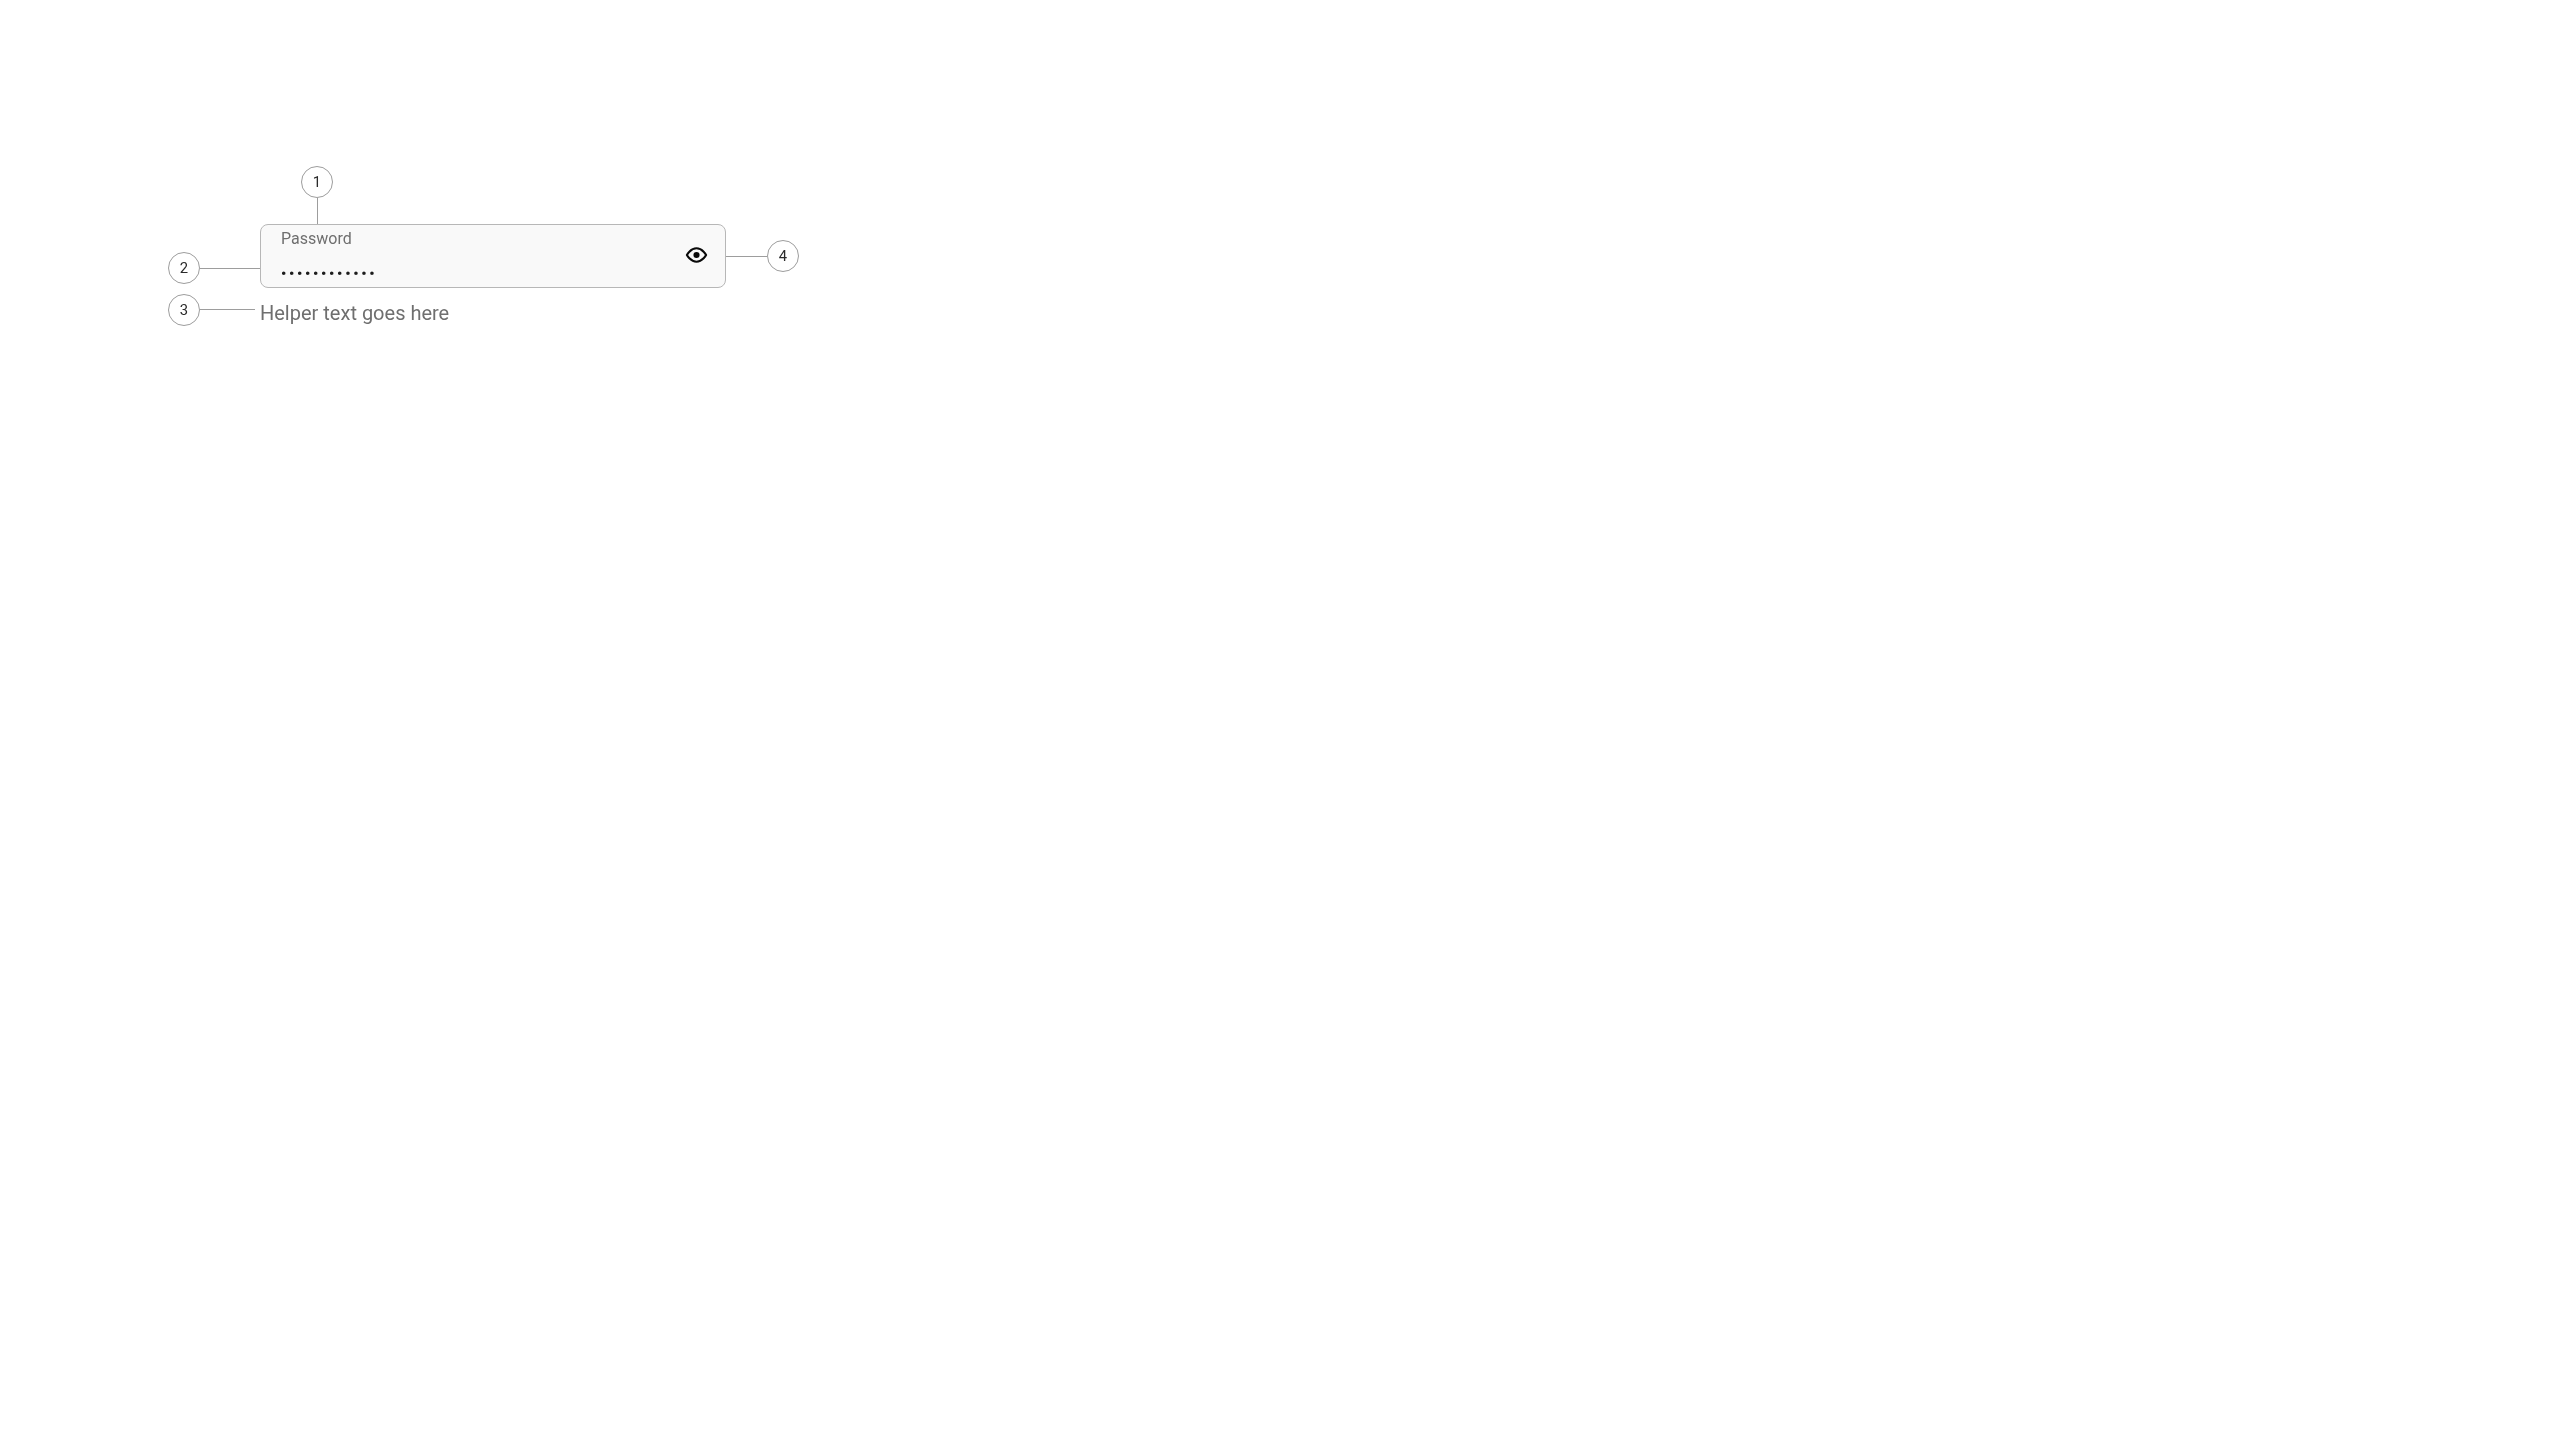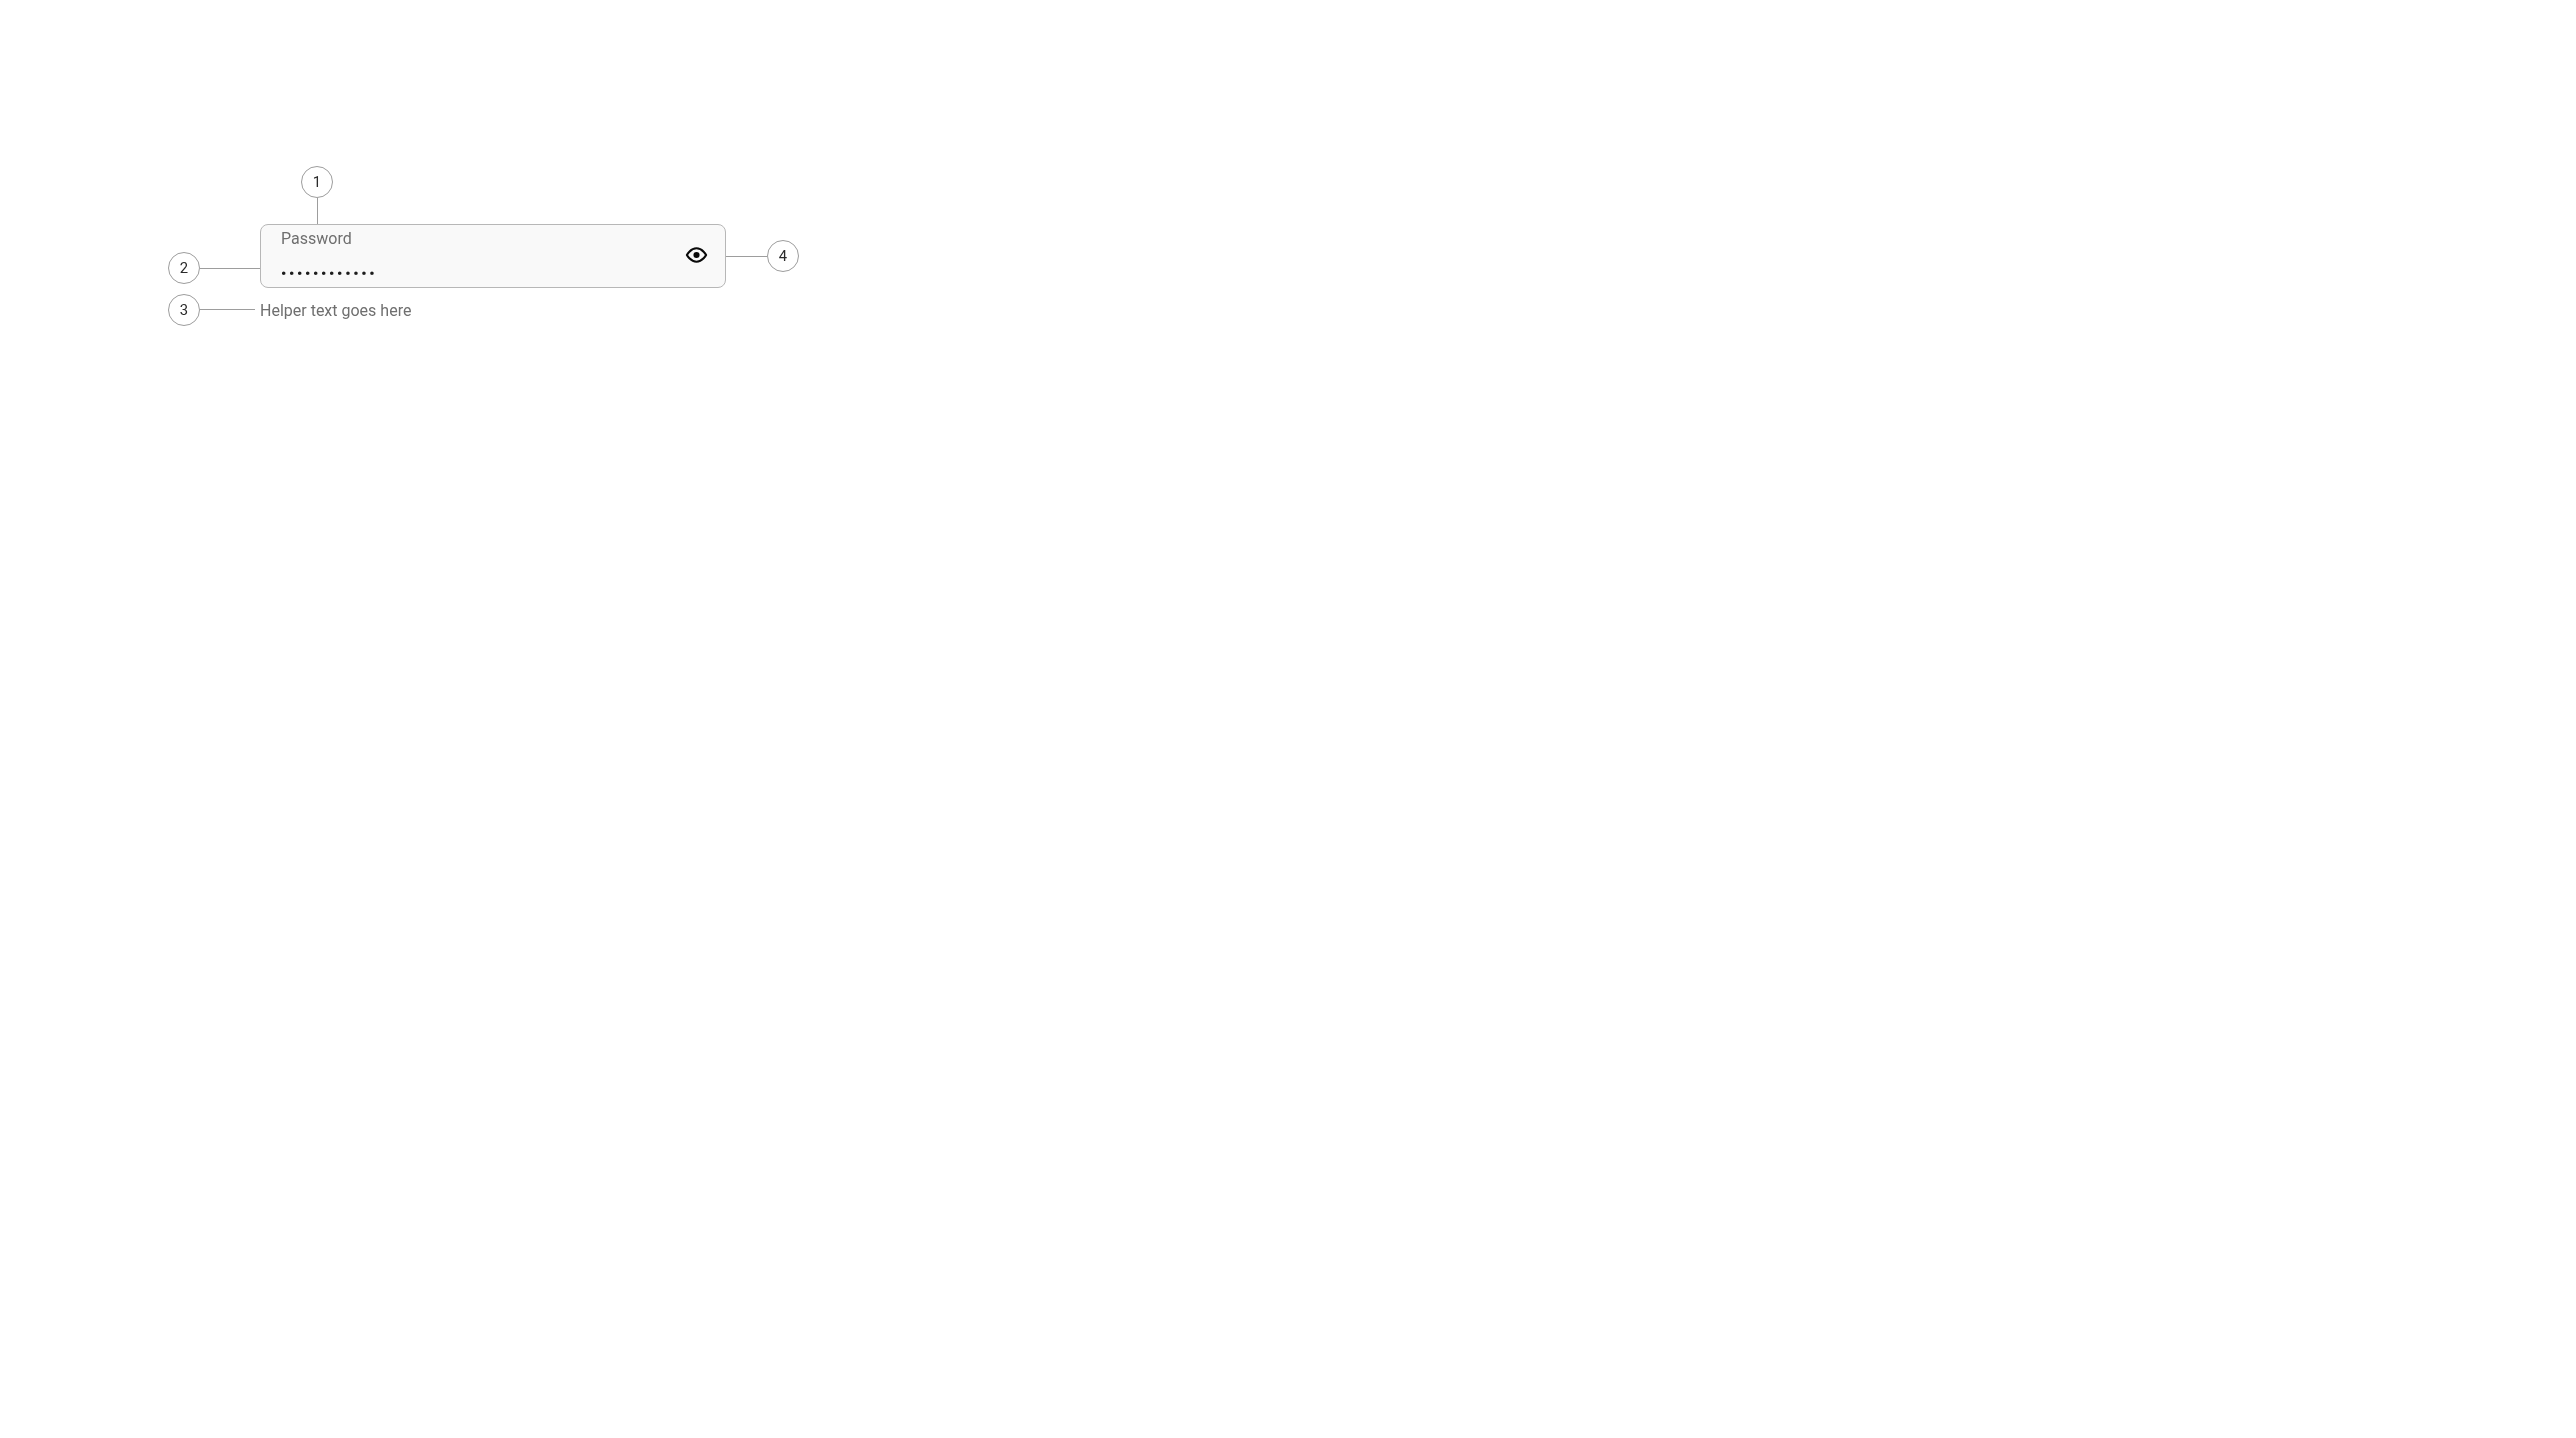--- a/index.html
+++ b/index.html
@@ -59,21 +59,21 @@
     cursor: pointer;
     color: #0a0a0a;
   }
   .eye-btn svg { width: 23px; height: 23px; }
 
   
   .helper {
     position: absolute;
     left: 260px;
     top: 301px;
-    font-size: 16px;
+    font-size: 20px;
     color: #6f6f6f;
   }
 
   
   .badge {
     position: absolute;
     width: 32px;
     height: 32px;
     border: 1px solid #9d9d9d;
     border-radius: 50%;

